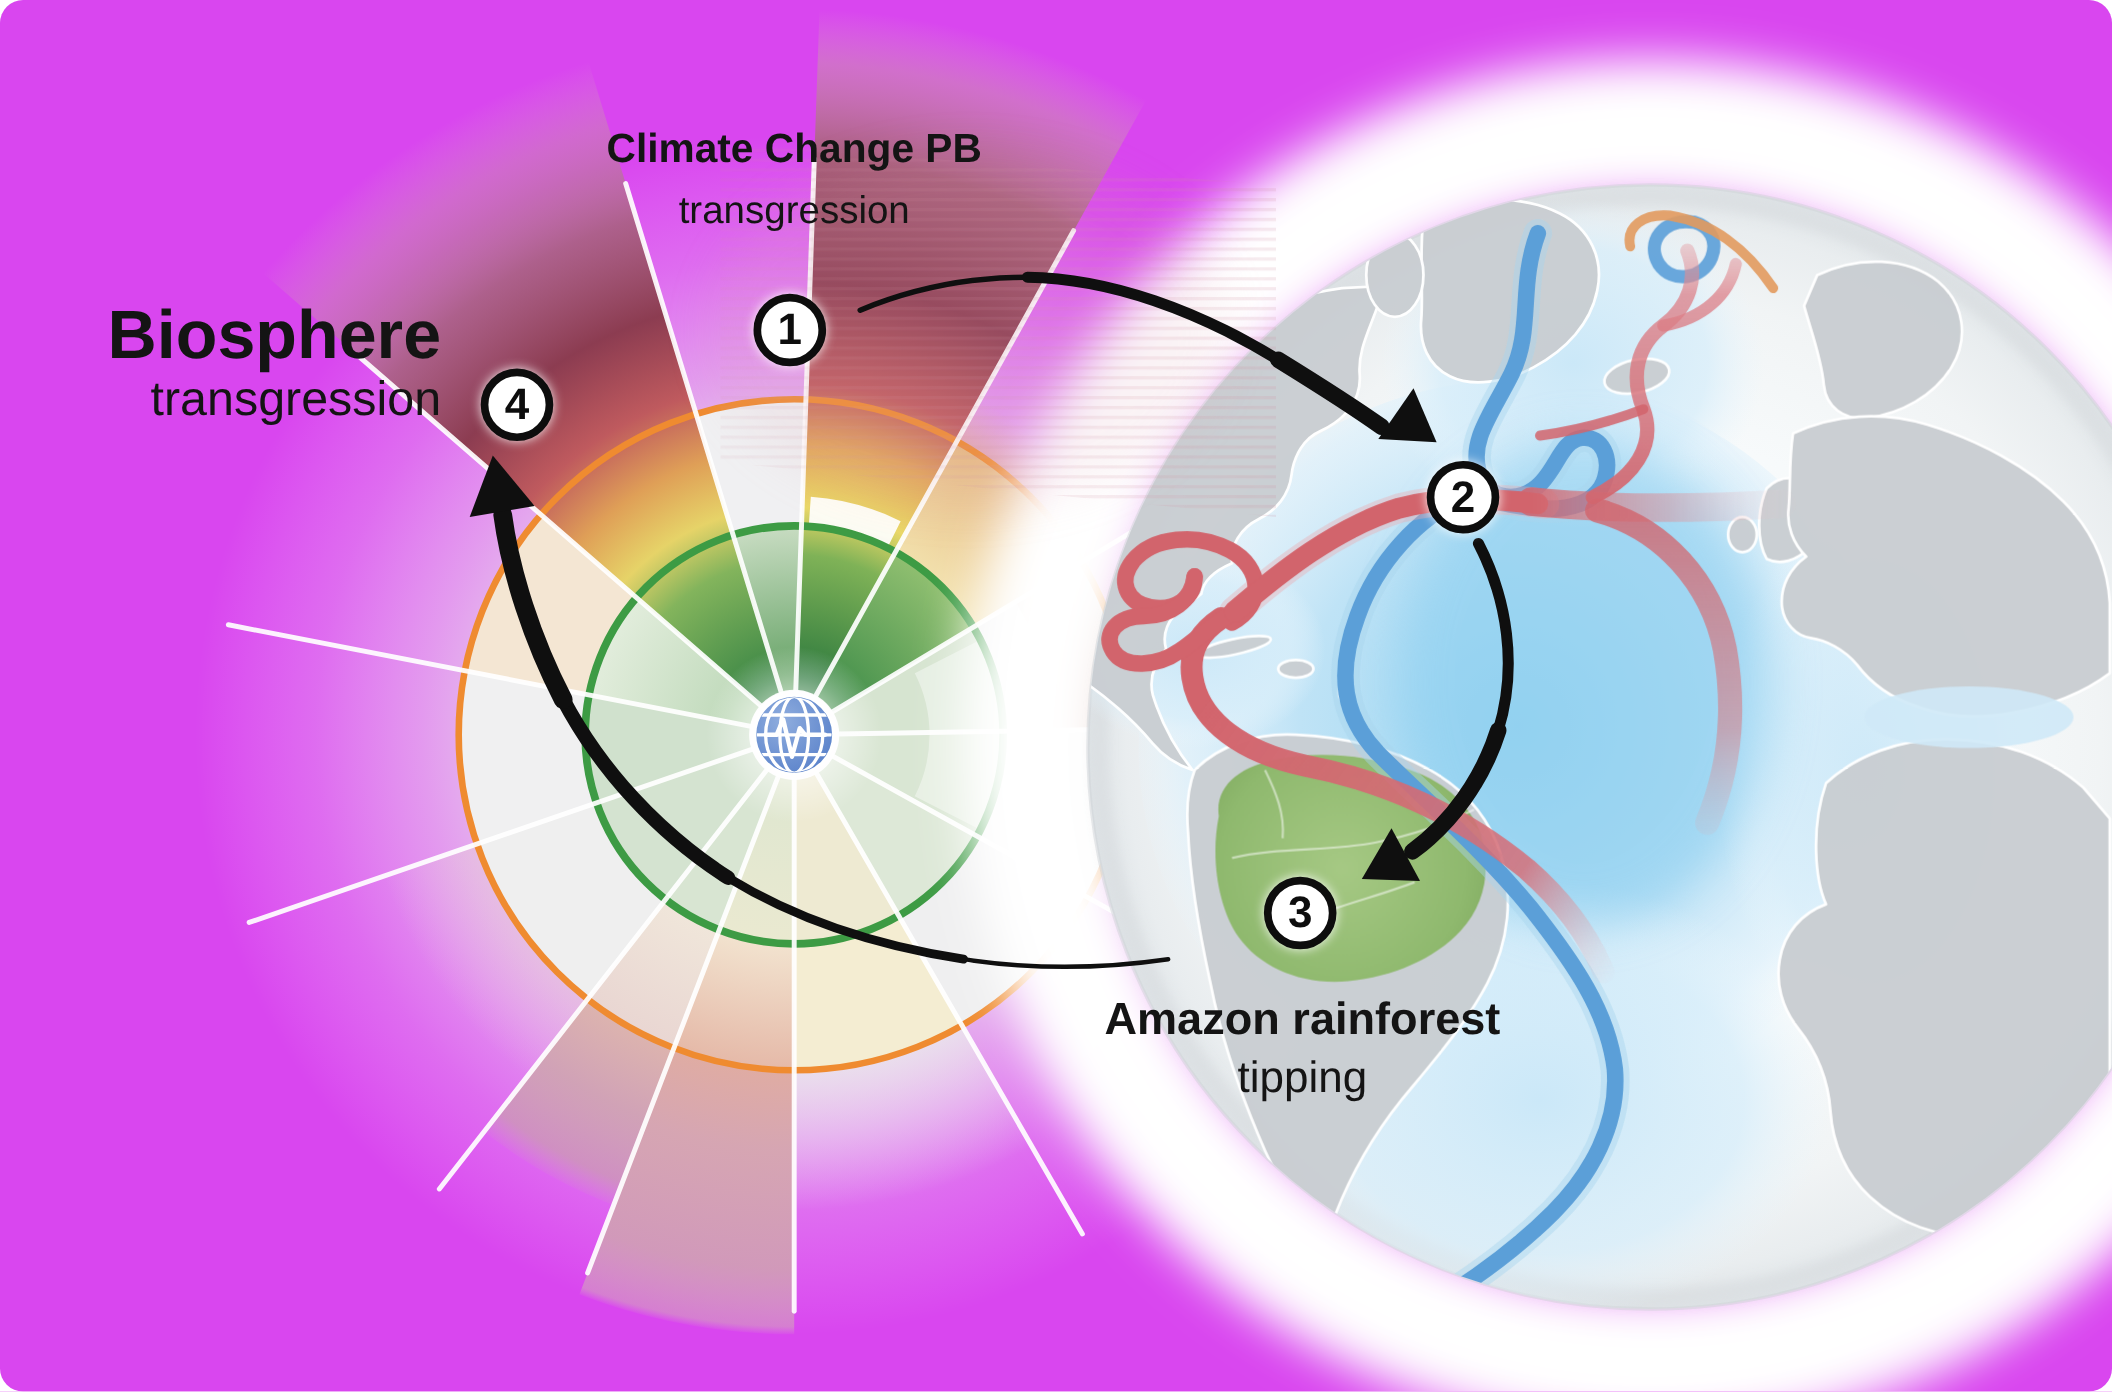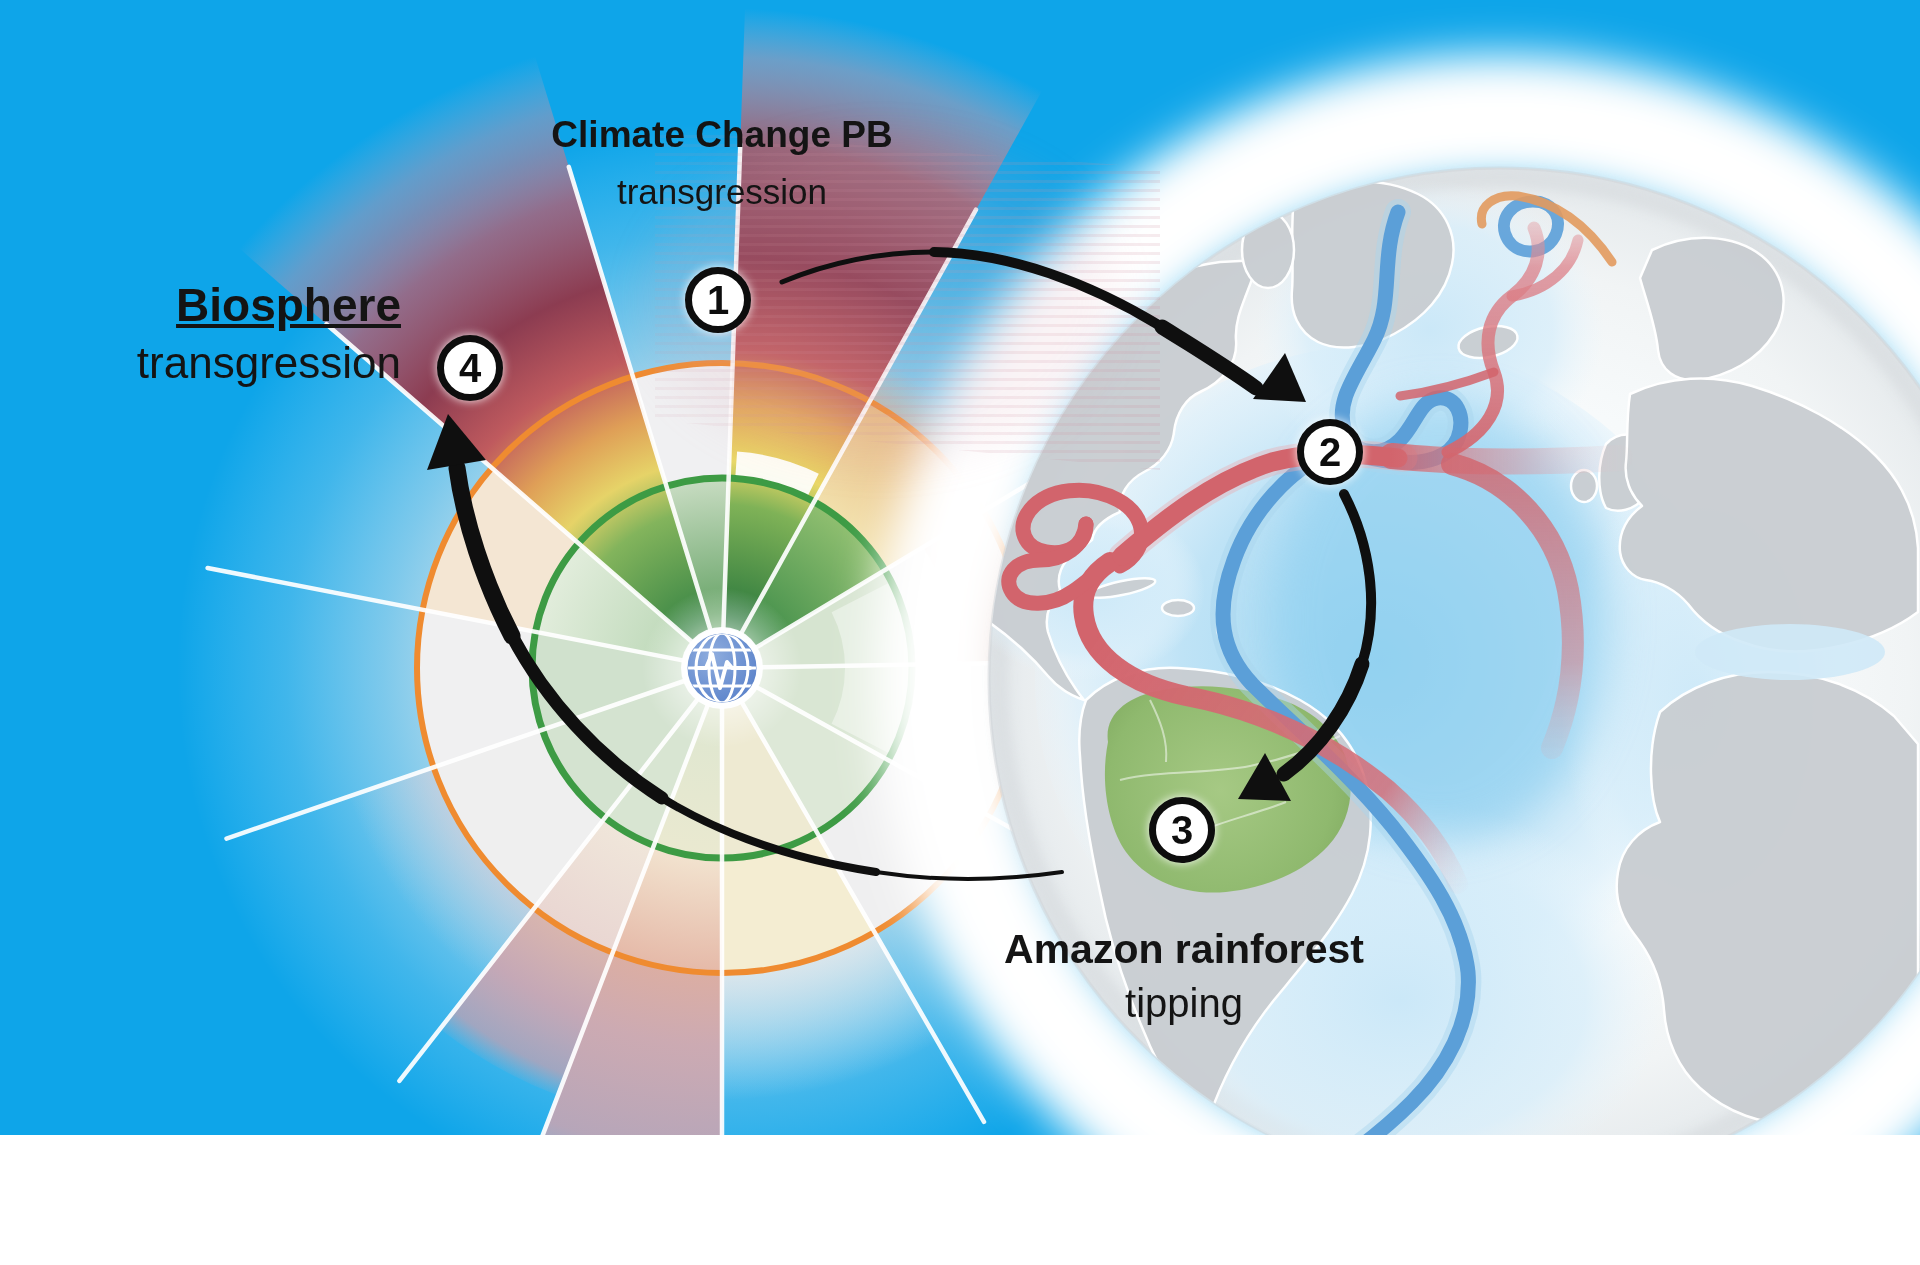--- a/index.html
+++ b/index.html
@@ -1,24 +1,24 @@
 <!DOCTYPE html>
 <html><head>
 <meta charset="utf-8">
 <style>
   html,body{margin:0;padding:0;background:#fff;}
-  .stage{position:relative;width:1920px;height:1135px;overflow:hidden;background:#0ea5e9;
-         font-family:"Liberation Sans",sans-serif;}
+  .stage{position:relative;width:1920px;height:1265px;overflow:hidden;background:#d946ef;
+         font-family:"Liberation Sans",sans-serif;border-radius:21px;}
   .stage svg{position:absolute;left:0;top:0;}
   .lbl{position:absolute;color:#141414;text-align:center;transform:translateX(-50%);white-space:nowrap;}
   .lbl .b1{font-weight:bold;}
   .lbl.right{transform:none;text-align:right;}
   .climate .b1{font-size:37px;line-height:57px;}
   .climate .r1{font-size:35px;line-height:57px;}
-  .biosphere .b1{font-size:46px;line-height:58px;text-decoration:underline;}
+  .biosphere .b1{font-size:62px;line-height:58px;}
   .biosphere .r1{font-size:44px;line-height:58px;}
   .amoc .b1{font-size:42px;line-height:57px;}
   .amoc .r1{font-size:40px;line-height:57px;}
   .amazon .b1{font-size:41px;line-height:54px;}
   .amazon .r1{font-size:40px;line-height:54px;}
   .badge{position:absolute;width:66px;height:66px;box-sizing:border-box;border-radius:50%;
          background:#fff;border:7px solid #0d0d0d;display:flex;align-items:center;justify-content:center;
          font-weight:bold;font-size:40px;color:#0d0d0d;
          box-shadow:0 0 10px rgba(255,255,255,.9);}
 </style>
@@ -363,21 +363,21 @@
   <div class="b1">Climate Change PB</div>
   <div class="r1">transgression</div>
 </div>
 
 <div class="lbl biosphere right" style="right:1519px;top:276px">
   <div class="b1">Biosphere</div>
   <div class="r1">transgression</div>
 </div>
 
 
-<div class="lbl amazon" style="left:1184px;top:922px">
+<div class="lbl amazon" style="left:1184px;top:899px">
   <div class="b1">Amazon rainforest</div>
   <div class="r1">tipping</div>
 </div>
 
 <div class="badge" style="left:685px;top:267px">1</div>
 <div class="badge" style="left:1297px;top:419px">2</div>
 <div class="badge" style="left:1149px;top:797px">3</div>
 <div class="badge" style="left:437px;top:335px">4</div>
 
 </div>

